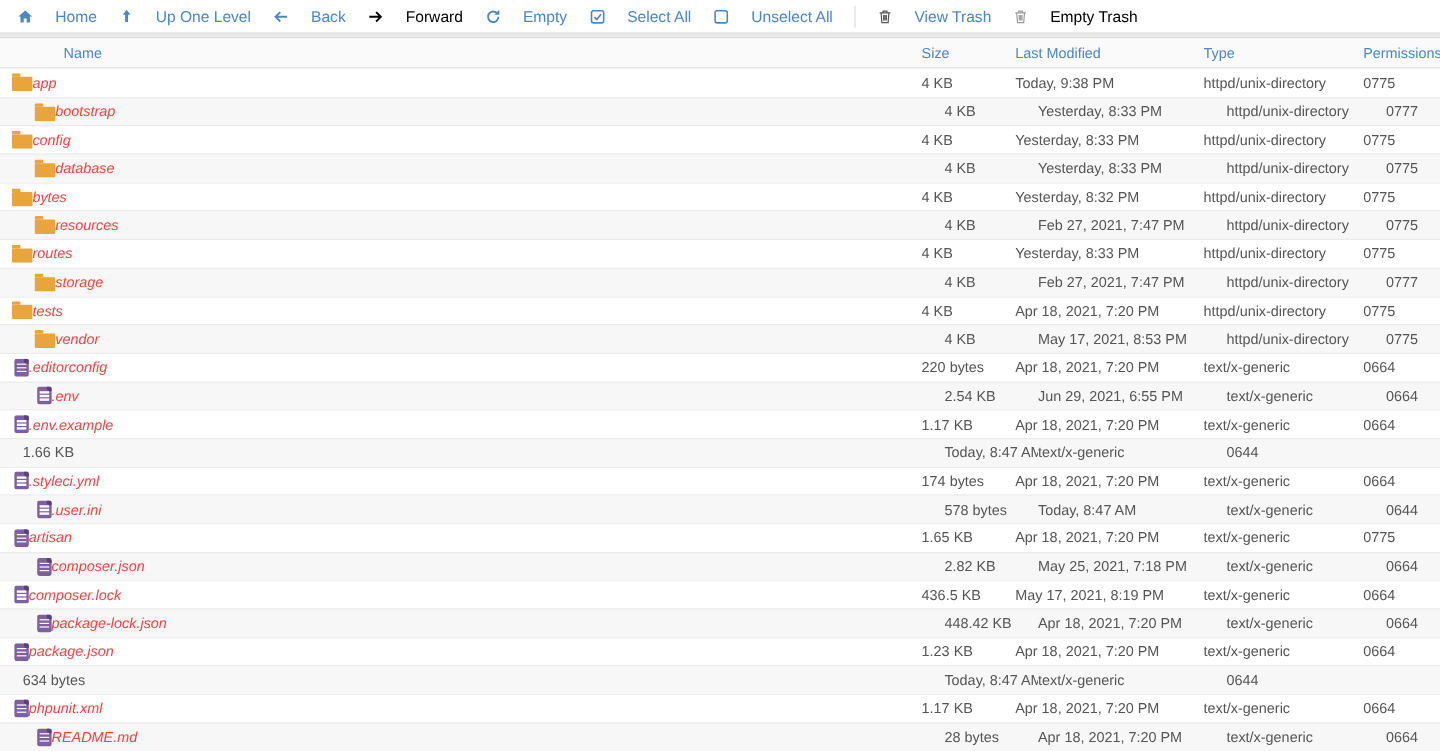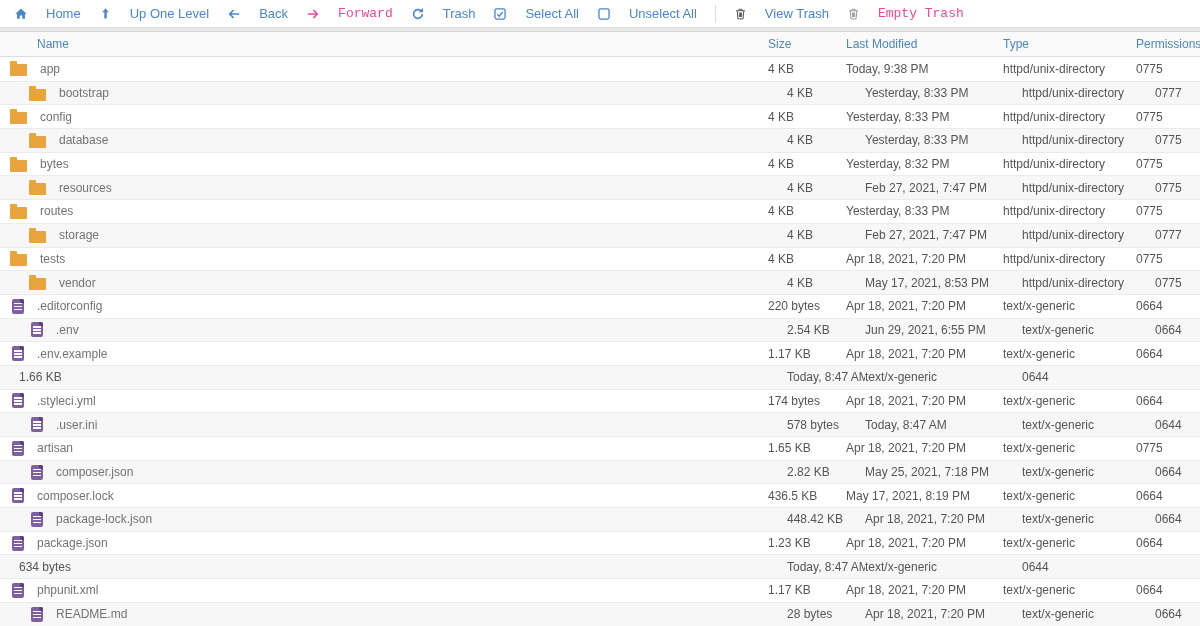--- a/index.html
+++ b/index.html
@@ -22,21 +22,21 @@
   }
   .tb-item {
     display: flex;
     align-items: center;
     gap: 18px;
     margin-right: 18px;
     color: #4a86c8;
     cursor: pointer;
     white-space: nowrap;
   }
-  .tb-item.disabled { color: #ec4899; cursor: default; font-family: Liberation Mono, monospace; }
+  .tb-item.disabled { color: #000000; cursor: default; }
   .tb-item .ticon { display: inline-flex; align-items: center; color: inherit; }
   .tb-item .ticon.dark { color: #555; }
   .tb-item.disabled .ticon.dark { color: #9a9a9a; }
   .tb-divider {
     width: 1px; height: 18px; background: #ddd;
     margin-right: 18px;
   }
 
   
   .panel {
@@ -50,34 +50,34 @@
     align-items: center;
   }
   .thead {
     height: 25px;
     background: #fafafa;
     border-bottom: 1px solid #ddd;
     color: #4a86c8;
     font-size: 12px;
   }
   .thead .cell { cursor: pointer; }
-  .thead .cell.name-h { padding-left: 37px; }
+  .thead .cell.name-h { padding-left: 37px; margin-left: 16px; }
 
   .frow {
     height: 23.7px;
     font-size: 12px;
     border-top: 1px solid #ebebeb;
     background: #fff;
     cursor: pointer;
   }
   .frow:first-child { border-top: none; }
   .frow.alt { background: #f7f7f7; padding-left: 19px; }
   .cell { overflow: hidden; white-space: nowrap; }
   .cell.name { display: flex; align-items: center; padding-left: 10px; }
-  .cell.name .fname { margin-left: 13px; color: #737373; }
+  .cell.name .fname { margin-left: 0; color: #ef4444; font-style: italic; }
 
   
   .icon { display: inline-block; position: relative; flex: 0 0 auto; }
   .icon.folder {
     width: 17px; height: 12px;
     background: #e9a43c;
     border-radius: 1px;
     margin-top: 3px;
   }
   .icon.folder::before {
@@ -145,21 +145,21 @@
     <span>Forward</span>
   </div>
 
   <div class="tb-item">
     <span class="ticon">
       <svg width="14" height="14" viewBox="0 0 16 16">
           <path d="M13 8 a5 5 0 1 1 -1.6 -3.7" fill="none" stroke="currentColor" stroke-width="1.8"></path>
           <path d="M13.8 1.2 V6 H9 Z" fill="currentColor"></path>
         </svg>
     </span>
-    <span>Trash</span>
+    <span>Empty</span>
   </div>
 
   <div class="tb-item">
     <span class="ticon">
       <svg width="14" height="14" viewBox="0 0 16 16">
           <rect x="2.2" y="2.2" width="11.6" height="11.6" rx="2" fill="none" stroke="currentColor" stroke-width="1.5"></rect>
           <path d="M5 8.3 L7.2 10.5 L11.2 5.6" fill="none" stroke="currentColor" stroke-width="1.6"></path>
         </svg>
     </span>
     <span>Select All</span>

